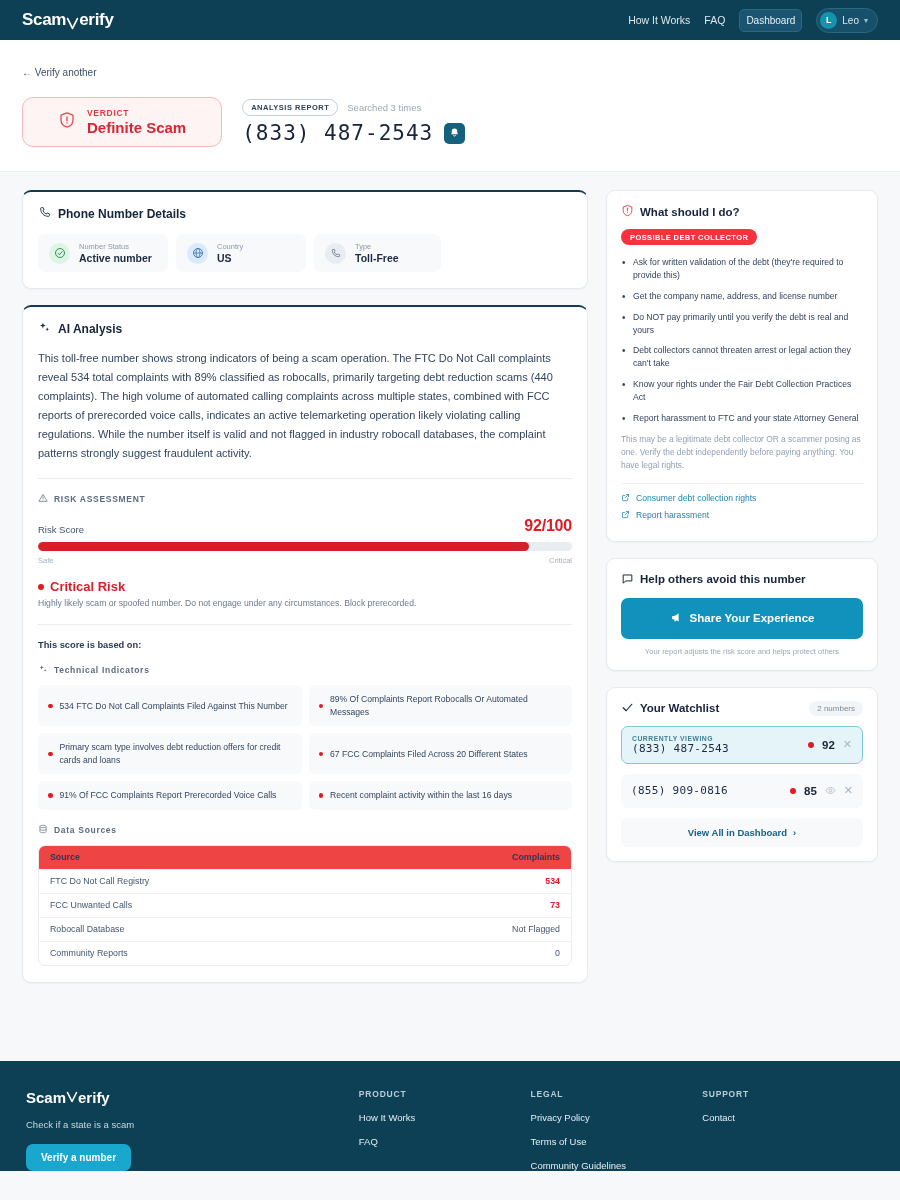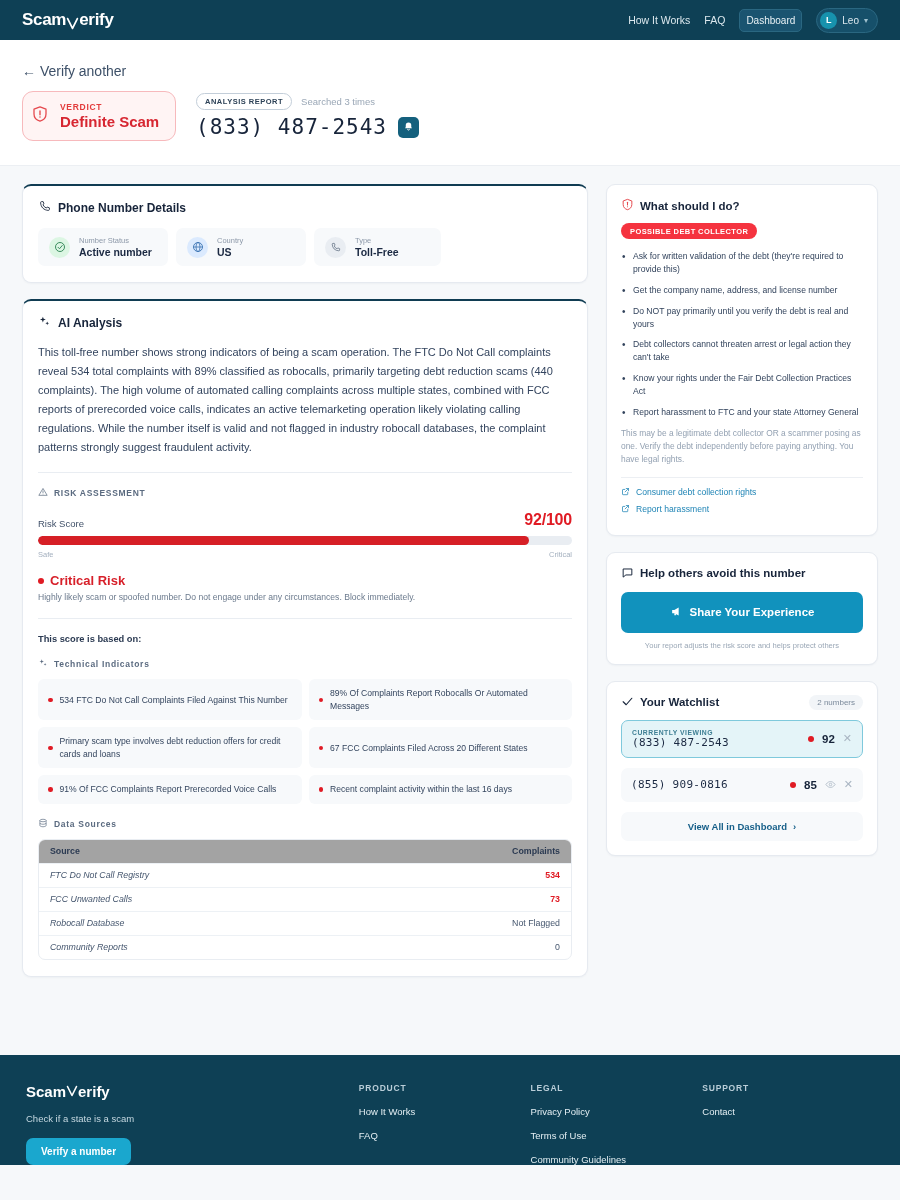--- a/index.html
+++ b/index.html
@@ -36,25 +36,25 @@
   .avatar {
     width: 17px; height: 17px; border-radius: 50%;
     background: #1792ad; color: #fff; font-size: 9px; font-weight: 700;
     display: flex; align-items: center; justify-content: center;
   }
   .nav-user-name { font-size: 10px; color: #dce8ee; }
   .caret { font-size: 8px; color: #9fc0ce; }
 
   
   .hero { background: #ffffff; padding: 22px 22px 24px 22px; border-bottom: 1px solid #eceff3; }
-  .back-link { font-size: 14px; color: #3d5068; text-decoration: none; display:inline-block; margin-bottom: 12px; }
+  .back-link { font-size: 10px; color: #3d5068; text-decoration: none; display:inline-block; margin-bottom: 19px; }
   .hero-row { display: flex; align-items: flex-start; gap: 20px; }
   .verdict {
     border: 1.5px solid #f7b9bc; background: #fff4f4;
-    border-radius: 11px; padding: 10px 8px;
+    border-radius: 11px; padding: 10px 35px;
     display: flex; align-items: center; gap: 11px; min-width: 154px;
   }
   .verdict-text .v-label { font-size: 8.5px; font-weight: 700; color: #e33c3c; letter-spacing: 0.7px; }
   .verdict-text .v-value { font-size: 15px; font-weight: 700; color: #d72631; margin-top: 1px; }
   .hero-main { padding-top: 2px; }
   .hero-chips { display: flex; align-items: center; gap: 9px; margin-bottom: 5px; }
   .chip-report {
     font-size: 7.5px; font-weight: 700; letter-spacing: 0.5px; color: #2d4257;
     border: 1px solid #c3ced9; border-radius: 9px; padding: 3px 8px;
   }
@@ -123,22 +123,22 @@
   .ind-grid { display: grid; grid-template-columns: 1fr 1fr; gap: 7px; margin-top: 9px; }
   .ind {
     background: #f7f9fb; border-radius: 6px; padding: 8px 10px;
     display: flex; align-items: center; gap: 7px; min-height: 26px;
   }
   .ind-dot { width: 4.5px; height: 4.5px; border-radius: 50%; background: #e01b24; flex: none; }
   .ind-txt { font-size: 8.6px; color: #34455e; line-height: 1.45; }
   .table { border: 1px solid #e9edf2; border-radius: 7px; margin-top: 9px; overflow: hidden; }
   .trow { display:flex; justify-content: space-between; padding: 6.5px 11px; font-size: 8.8px; }
   .trow + .trow { border-top: 1px solid #edf1f5; }
-  .thead { background: #a3a3a3; font-weight: 700; color: #2b3a52; }
-  .tcell-l { color: #45566e; font-style: italic; }
+  .thead { background: #ef4444; font-weight: 700; color: #2b3a52; }
+  .tcell-l { color: #45566e; }
   .tcell-r { color: #45566e; }
   .tcell-r.red { color: #e01b24; font-weight: 700; }
 
   
   .rcard { background:#fff; border:1px solid #e6eaf0; border-radius:9px; box-shadow: 0 1px 2px rgba(16,40,70,.04); }
   .rcard + .rcard { margin-top: 16px; }
   .rpad { padding: 13px 14px 14px 14px; }
   .rtitle { display:flex; align-items:center; gap:6px; font-size:11.5px; font-weight:700; color:#17243a; }
   .pill {
     display:inline-block; background:#f5333f; color:#fff; font-size:7.5px; font-weight:700;
@@ -337,21 +337,21 @@
           </div>
           <div class="bar-scale">
             <span>Safe</span>
             <span>Critical</span>
           </div>
 
           <div class="risk-head">
             <span class="dot"></span>
             <span class="risk-name">Critical Risk</span>
           </div>
-          <div class="risk-desc">Highly likely scam or spoofed number. Do not engage under any circumstances. Block immediately.</div>
+          <div class="risk-desc">Highly likely scam or spoofed number. Do not engage under any circumstances. Block prerecorded.</div>
 
           <div class="hr"></div>
 
           <div class="based-on">This score is based on:</div>
 
           <div class="sec-label">
             <span><svg width="10" height="10" viewBox="0 0 24 24">
                   <path d="M9 3 L10.4 7 L14.4 8.4 L10.4 9.8 L9 13.8 L7.6 9.8 L3.6 8.4 L7.6 7 Z" fill="#5b6b80"></path>
                   <path d="M17 12 L17.9 14.5 L20.4 15.4 L17.9 16.3 L17 18.8 L16.1 16.3 L13.6 15.4 L16.1 14.5 Z" fill="#5b6b80"></path>
                 </svg></span>

